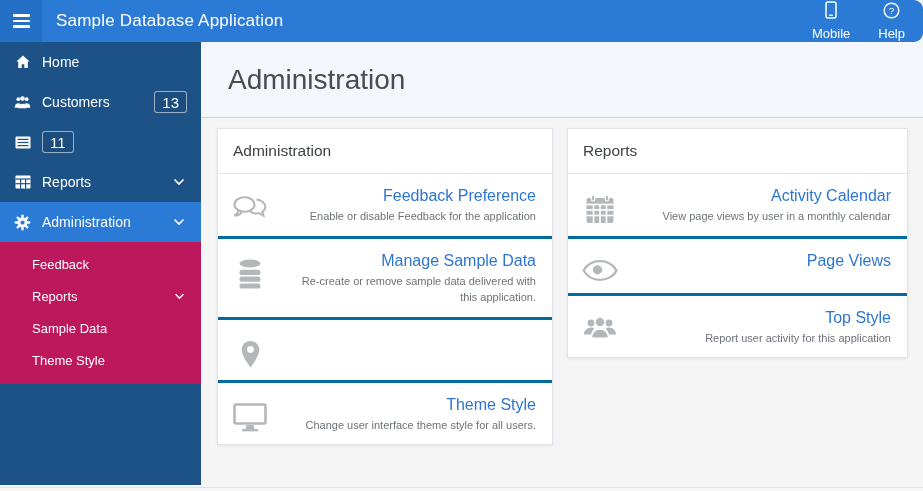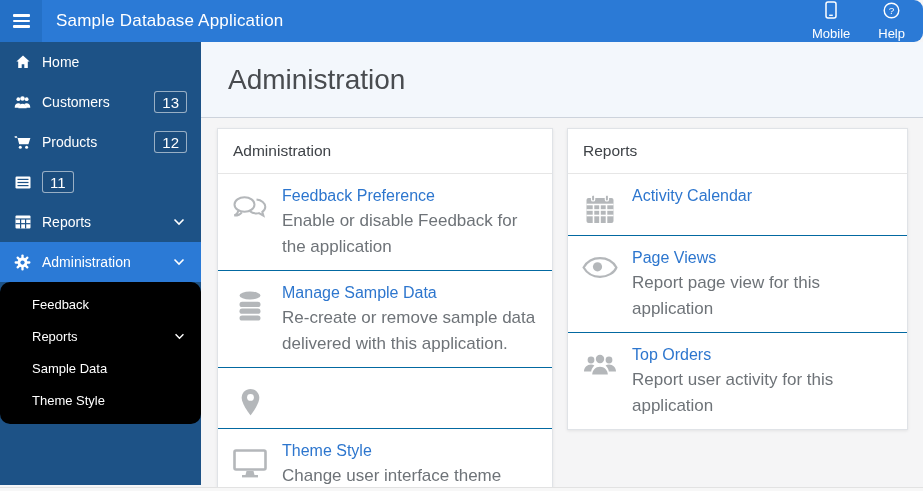--- a/index.html
+++ b/index.html
@@ -26,44 +26,44 @@
     background:#1d5286; z-index:5; }
   .nav-item { height:40px; display:flex; align-items:center; padding:0 14px;
     color:#fff; font-size:14px; cursor:pointer; }
   .nav-item.active { background:#2b7ad6; }
   .nav-icon { width:17px; height:17px; flex:none; margin-right:11px; display:flex;
     align-items:center; justify-content:center; color:#fff; }
   .nav-label { flex:1; }
   .badge { border:1px solid rgba(255,255,255,.55); border-radius:3px; font-size:15px;
     padding:1.5px 7px; color:#fff; background:rgba(0,0,0,.06); }
   .chev { color:#fff; flex:none; margin-right:2px; }
-  .submenu { background:#000000; padding:6px 0 8px 0;border-radius:10px; }
+  .submenu { background:#be185d; padding:6px 0 8px 0; }
   .sub-item { height:32px; display:flex; align-items:center; padding:0 14px 0 32px;
     color:#fff; font-size:13px; cursor:pointer; }
   .sidebar-filler { background:#1f5793; position:absolute; left:0; right:0;
     top:455px; bottom:0; }
 
   
   .content { position:absolute; left:201px; top:42px; right:0; bottom:0; overflow:hidden; }
   .title-band { height:76px; background:#f3f7fc; border-bottom:1px solid #cdd3dc;
     display:flex; align-items:center; padding-left:27px; }
   .page-title { font-size:28px; font-weight:300; color:#494c50; }
   .cards { display:flex; align-items:flex-start; gap:14px; padding:10px 15px 0 16px; }
   .card { background:#fff; border:1px solid #e0e3e7; box-shadow:0 1px 3px rgba(0,0,0,.08); }
   .card-admin { width:336px; flex:none; }
   .card-reports { width:341px; flex:none; }
   .card-header { font-size:15.5px; color:#3e4247; padding:13px 15px; border-bottom:1px solid #e6e6e6; }
-  .card-item { display:flex; padding:13px 16px 11px 0; cursor:pointer; }
-  .card-item + .card-item { border-top:1px solid #0369a1; }
+  .card-item { display:flex; padding:13px 16px 11px 0; cursor:pointer;text-align:right; }
+  .card-item + .card-item { border-top:3px solid #0369a1; }
   .item-icon { width:64px; flex:none; display:flex; justify-content:center;
     padding-top:7px; color:#b4b7ba; }
   .item-text { flex:1; }
   .item-title { display:block; color:#2d76ce; font-size:16px; text-decoration:none;
     margin-bottom:3px; }
-  .item-desc { display:block; color:#6e7378; font-size:17px; line-height:1.5; }
+  .item-desc { display:block; color:#6e7378; font-size:11px; line-height:1.5; }
 
   
   .hscroll { position:absolute; left:0; right:0; bottom:0; height:4px;
     background:#f7f7f7; border-top:1px solid #e2e2e2; z-index:50; cursor:pointer; }
 
   svg { display:block; }
 </style>
 </head>
 <body>
 
@@ -113,31 +113,20 @@
           <circle cx="4.6" cy="4" r="2" fill="#fff"></circle>
           <circle cx="13.4" cy="4" r="2" fill="#fff"></circle>
           <circle cx="9" cy="3.2" r="2.4" fill="#fff"></circle>
           <path d="M.8 12.3c0-2.3 1.7-4.1 3.8-4.1 1 0 1.8.4 2.5 1-1 1-1.7 2.4-1.8 3.9H.8z" fill="#fff"></path>
           <path d="M17.2 12.3c0-2.3-1.7-4.1-3.8-4.1-1 0-1.8.4-2.5 1 1 1 1.7 2.4 1.8 3.9h4.5z" fill="#fff"></path>
           <path d="M4.6 13.6c0-2.7 2-4.8 4.4-4.8s4.4 2.1 4.4 4.8z" fill="#fff"></path>
         </svg>
     </span>
     <span class="nav-label">Customers</span>
     <span class="badge">13</span>
-  </div>
-  <div class="nav-item">
-    <span class="nav-icon">
-      <svg width="17" height="15" viewBox="0 0 17 15">
-          <path d="M.5 1.2h2.4l.5 1.7h13l-2 6.3H5.2L3.5 2.7H.9z" fill="#fff"></path>
-          <circle cx="6.3" cy="12.3" r="1.5" fill="#fff"></circle>
-          <circle cx="12.6" cy="12.3" r="1.5" fill="#fff"></circle>
-        </svg>
-    </span>
-    <span class="nav-label">Products</span>
-    <span class="badge">12</span>
   </div>
   <div class="nav-item">
     <span class="nav-icon">
       <svg width="16" height="13" viewBox="0 0 16 13">
           <rect x="0.5" y="0.5" width="15" height="12" rx="1.2" fill="#fff"></rect>
           <g stroke="#1d5286" stroke-width="1.2">
             <line x1="2.5" y1="3.4" x2="13.5" y2="3.4"></line>
             <line x1="2.5" y1="6.5" x2="13.5" y2="6.5"></line>
             <line x1="2.5" y1="9.6" x2="13.5" y2="9.6"></line>
           </g>
@@ -284,49 +273,49 @@
                 <line x1="1.5" y1="16" x2="28.5" y2="16"></line>
                 <line x1="1.5" y1="21.5" x2="28.5" y2="21.5"></line>
                 <line x1="8.5" y1="10.5" x2="8.5" y2="29"></line>
                 <line x1="15" y1="10.5" x2="15" y2="29"></line>
                 <line x1="21.5" y1="10.5" x2="21.5" y2="29"></line>
               </g>
             </svg>
         </span>
         <span class="item-text">
           <a class="item-title">Activity Calendar</a>
+          <span class="item-desc">View page views by user in a monthly calendar</span>
         </span>
       </div>
 
       <div class="card-item">
         <span class="item-icon">
           <svg width="36" height="23" viewBox="0 0 36 23">
               <path d="M18 2.2C10.5 2.2 4.6 6.3 1.6 11.5c3 5.2 8.9 9.3 16.4 9.3s14.4-4.1 16.4-9.3C31.4 6.3 25.5 2.2 18 2.2z" fill="none" stroke="currentColor" stroke-width="2.2"></path>
               <circle cx="15.5" cy="10.8" r="4.6" fill="currentColor"></circle>
             </svg>
         </span>
         <span class="item-text">
           <a class="item-title">Page Views</a>
-          <span class="item-desc">Report page view for this application</span>
         </span>
       </div>
 
       <div class="card-item">
         <span class="item-icon">
           <svg width="34" height="27" viewBox="0 0 34 27">
               <circle cx="8" cy="7" r="3.4" fill="currentColor"></circle>
               <circle cx="26" cy="7" r="3.4" fill="currentColor"></circle>
               <path d="M1 18.5c0-3.9 3.1-7 7-7 1.2 0 2.4.3 3.4.9-1.9 1.7-3.1 4.1-3.2 6.1H1z" fill="currentColor"></path>
               <path d="M33 18.5c0-3.9-3.1-7-7-7-1.2 0-2.4.3-3.4.9 1.9 1.7 3.1 4.1 3.2 6.1H33z" fill="currentColor"></path>
               <circle cx="17" cy="6" r="4.2" fill="currentColor"></circle>
               <path d="M9.2 21.5c0-4.3 3.5-7.8 7.8-7.8s7.8 3.5 7.8 7.8z" fill="currentColor"></path>
             </svg>
         </span>
         <span class="item-text">
-          <a class="item-title">Top Orders</a>
+          <a class="item-title">Top Style</a>
           <span class="item-desc">Report user activity for this application</span>
         </span>
       </div>
     </div>
 
   </div>
 </div>
 
 <div class="hscroll"></div>
 

